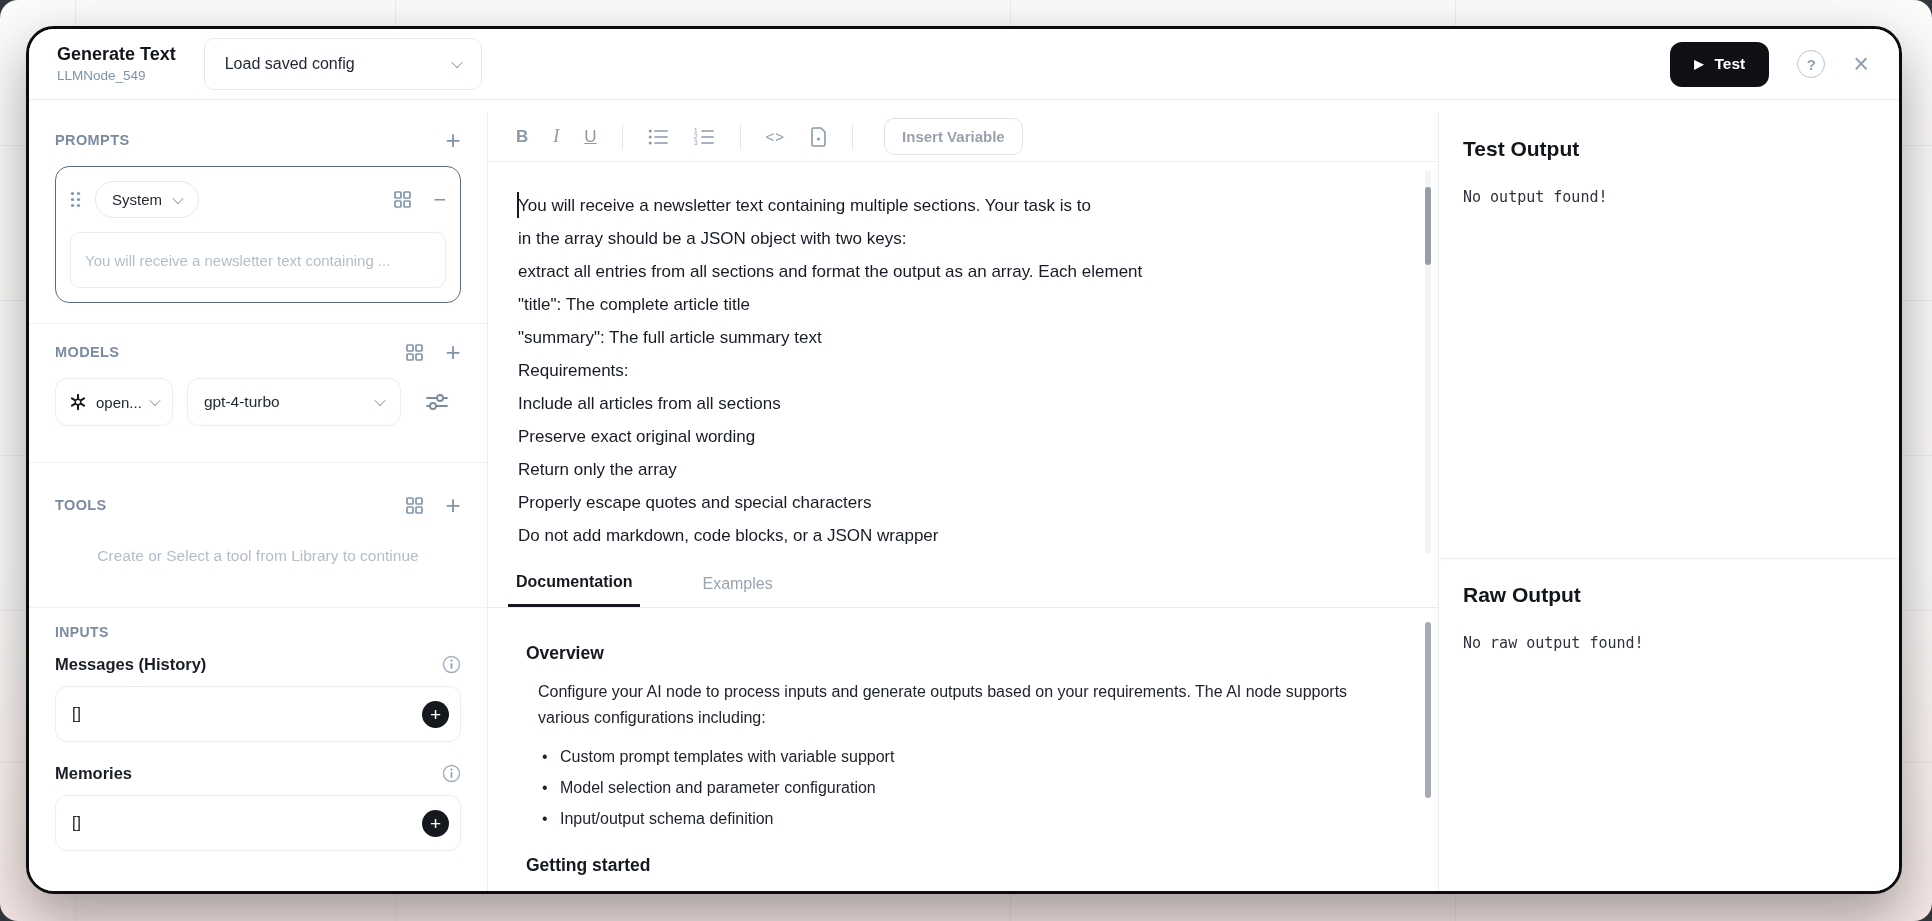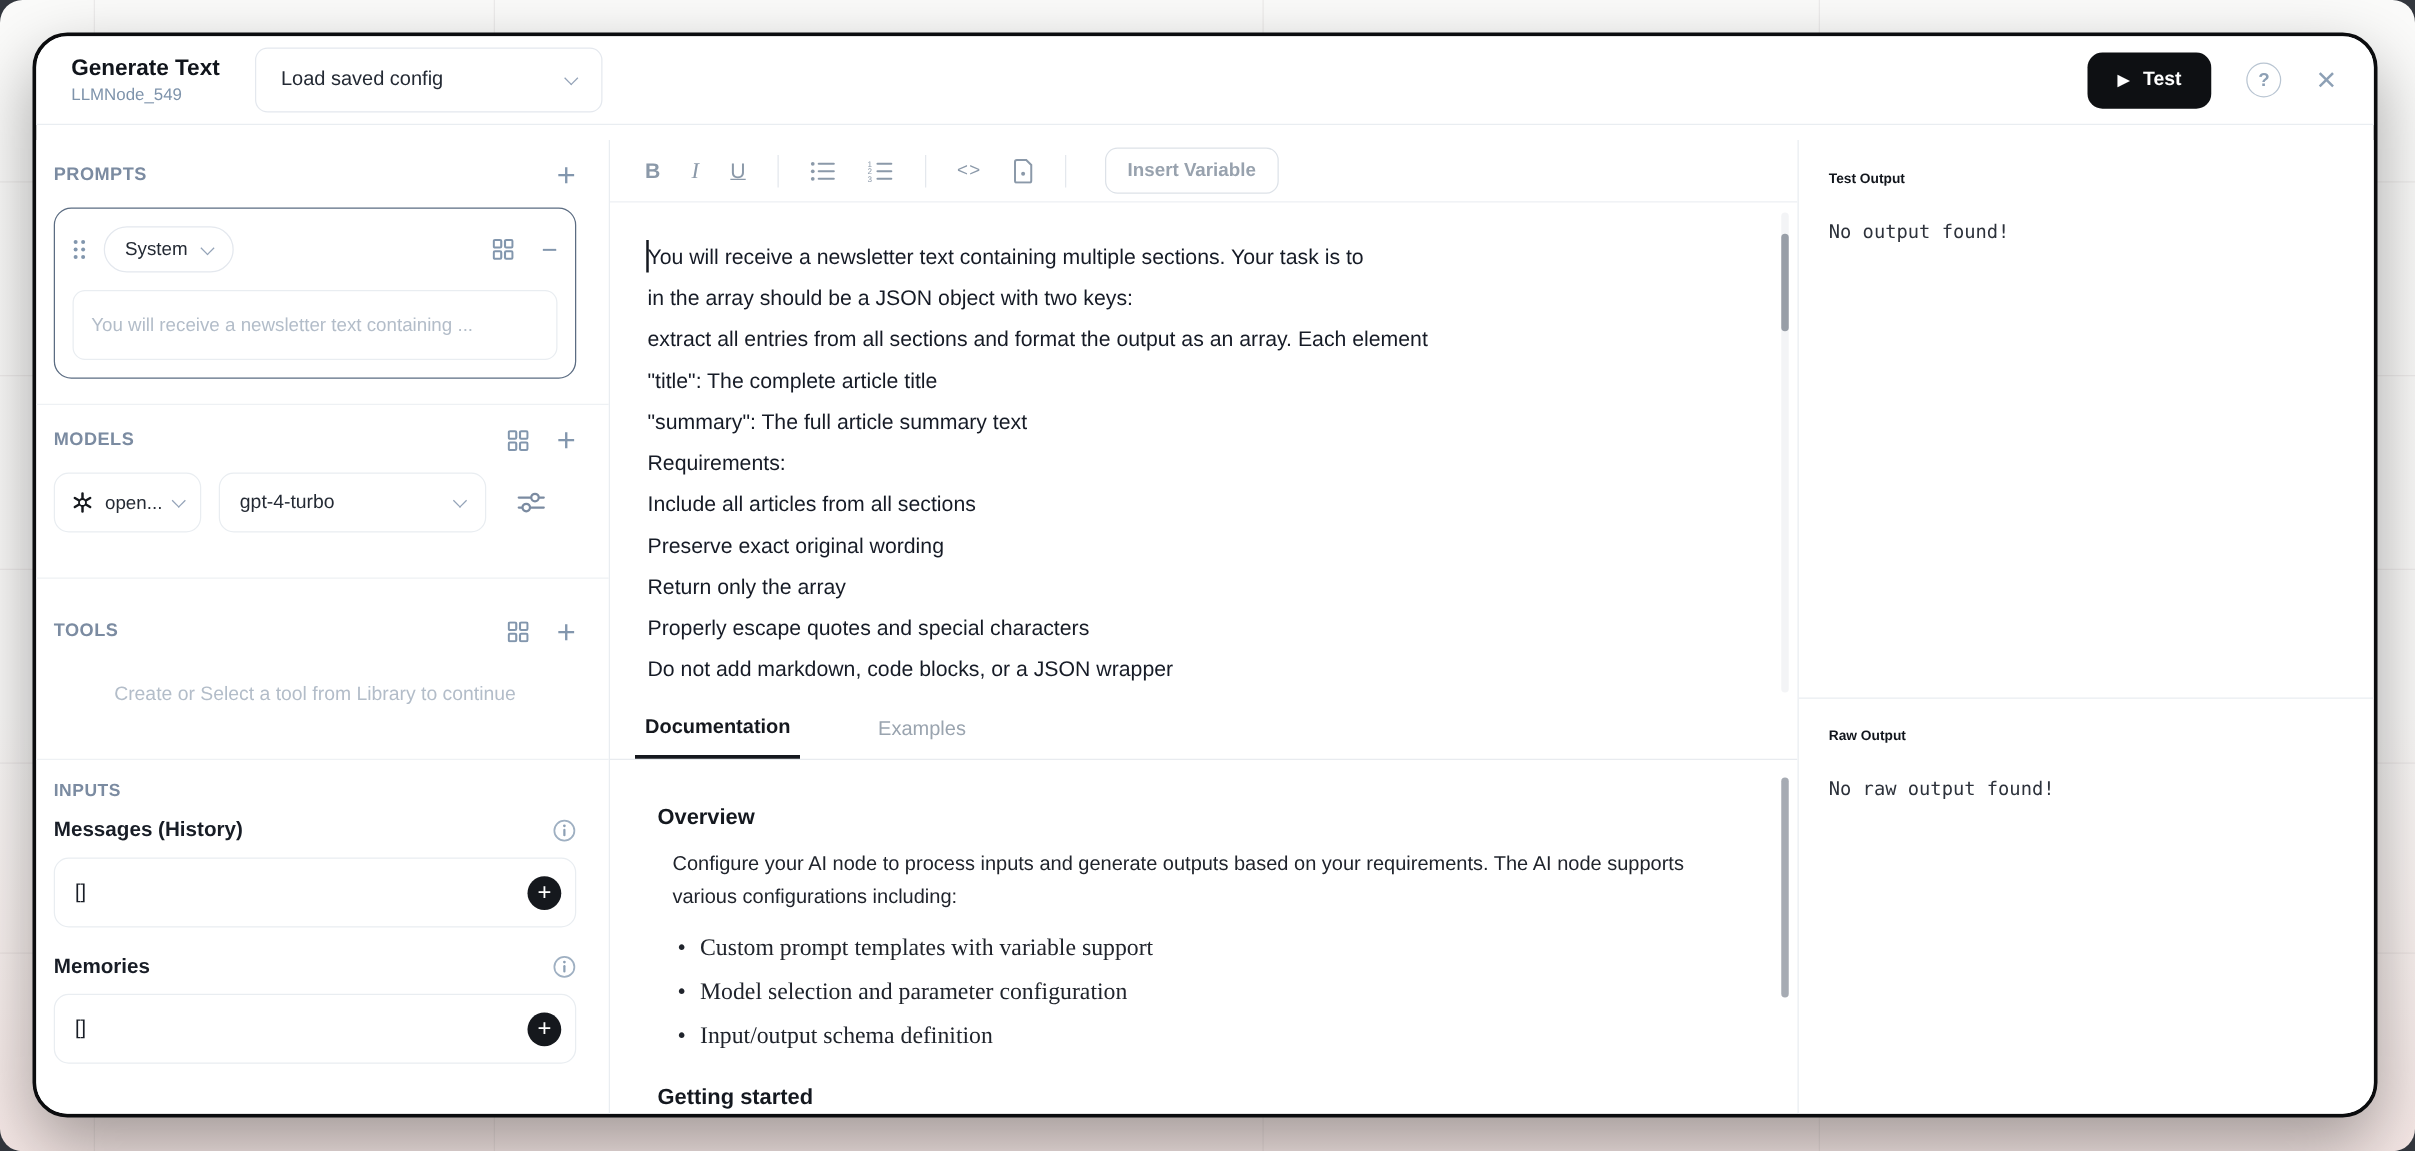--- a/index.html
+++ b/index.html
@@ -29,21 +29,21 @@
               display:flex; align-items:center; gap:11px; font-size:15.5px; font-weight:bold; cursor:pointer; }
   .test-btn .play { font-size:12px; }
   .help-btn { width:28px; height:28px; border:1.6px solid #b9c5d2; border-radius:50%; color:#8da0b5;
               display:flex; align-items:center; justify-content:center; font-size:15px; font-weight:bold; cursor:pointer; }
   .close-btn { color:#8da0b5; font-size:27px; line-height:1; cursor:pointer; }
 
   .mbody { position:absolute; top:83px; left:0; right:0; bottom:0; }
 
   
   .sidebar { position:absolute; top:0; left:0; bottom:0; width:459px; border-right:1px solid #e9edf1;
-             padding:18px 26px 0 14px; background:#fff; }
+             padding:18px 26px 0 26px; background:#fff; }
   .sec-head { display:flex; align-items:center; color:#7b8ba1; font-size:14.5px; font-weight:bold;
               letter-spacing:.4px; }
   .sec-head .tools-ic { margin-left:auto; display:flex; align-items:center; gap:22px; }
   .icobtn { color:#8296ad; cursor:pointer; display:flex; align-items:center; }
   .plus-ic { font-size:26px; font-weight:300; line-height:20px; }
   .minus-ic { font-size:22px; line-height:20px; }
   .sb-div { height:1px; background:#eef1f4; margin:20px -26px 0 -26px; }
 
   .prompt-card { margin-top:16px; border:1.5px solid #5b6c82; border-radius:14px; padding:14px; }
   .pc-row { display:flex; align-items:center; gap:14px; }
@@ -93,29 +93,29 @@
   .ed-thumb { position:absolute; right:7px; top:75px; width:6px; height:78px; background:#989ea7; border-radius:3px; cursor:grab; }
   .tabs { position:absolute; top:448px; left:0; right:0; height:48px; border-bottom:1px solid #e8ebef;
           display:flex; padding-left:20px; gap:54px; }
   .tab { display:flex; align-items:center; font-size:16px; padding:0 8px; cursor:pointer; }
   .tab.active { font-weight:bold; color:#15181e; border-bottom:3px solid #15181e; }
   .tab.inactive { color:#9aa4af; }
   .docs { position:absolute; top:497px; left:0; right:0; bottom:0; overflow:hidden; padding:34px 46px 0 38px; }
   .docs .h { font-size:17.5px; font-weight:bold; color:#14181f; }
   .docs .para { margin:15px 0 0 12px; font-size:16px; line-height:26px; color:#20242c; max-width:860px; }
   .docs ul { margin:17px 0 0 12px; list-style:none; }
-  .docs li { font-size:19px; color:#20242c; padding-left:22px; position:relative; margin-bottom:13px;font-family:Liberation Serif, serif; }
+  .docs li { font-size:16px; color:#20242c; padding-left:22px; position:relative; margin-bottom:13px; }
   .docs li::before { content:"•"; position:absolute; left:4px; color:#20242c; }
   .docs .h2 { margin-top:27px; }
   .doc-thumb { position:absolute; right:7px; top:510px; width:6px; height:176px; background:#a6abb3; border-radius:3px; cursor:grab; }
 
   
   .rpanel { position:absolute; top:0; right:0; width:461px; bottom:0; border-left:1px solid #e9edf1; background:#fff; }
   .rp-sec { position:absolute; left:0; right:0; padding:25px 24px 0 24px; }
-  .rp-sec .h { font-size:11px; font-weight:bold; color:#11151c; }
+  .rp-sec .h { font-size:21px; font-weight:bold; color:#11151c; }
   .rp-sec .mono { margin-top:27px; font-family:"DejaVu Sans Mono", monospace; font-size:15px; color:#2d323b; }
   .rp-div { position:absolute; top:446px; left:0; right:0; height:1px; background:#e9edf1; }
 
   svg { display:block; }
 </style>
 </head>
 <body>
 
 <div class="screen">
   <div class="canvas">

